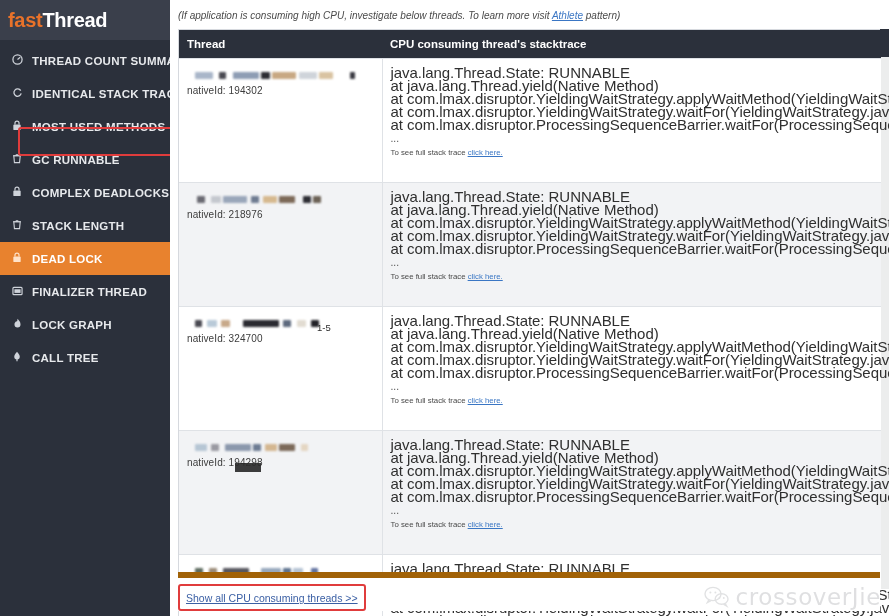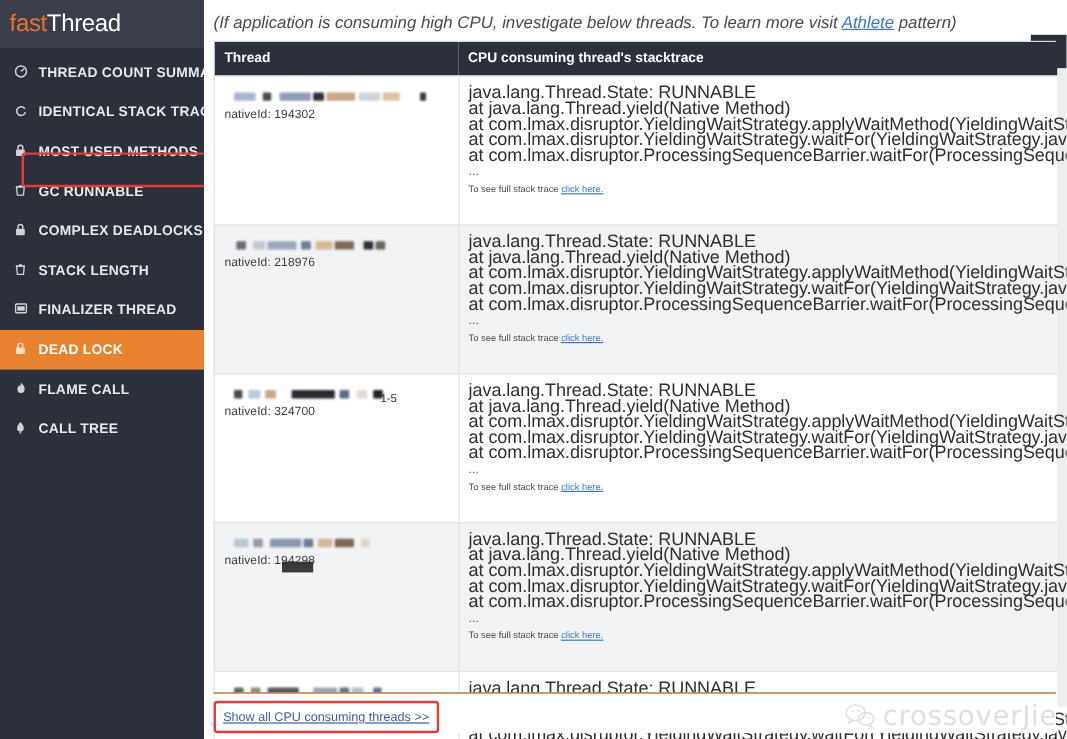--- a/index.html
+++ b/index.html
@@ -26,21 +26,21 @@
     position: relative;
     overflow: hidden;
   }
   .brand {
     height: 40px;
     display: flex;
     align-items: center;
     padding-left: 8px;
     background: #3a3f4b;
     font-size: 20px;
-    font-weight: normal;
+    font-weight: bold;
     letter-spacing: -0.3px;
   }
   .brand .fast { color: #e8722a; }
   .brand .thread { color: #ffffff; }
 
   .nav { padding-top: 4px; }
   .nav-item {
     position: relative;
     height: 33px;
     display: flex;
@@ -98,21 +98,21 @@
   
   .main {
     flex: 1 1 auto;
     position: relative;
     background: #ffffff;
     height: 616px;
     overflow: hidden;
   }
   .note {
     padding: 10px 0 8px 8px;
-    font-size: 14px;
+    font-size: 10px;
     font-style: italic;
     color: #4a4a4a;
   }
   .note a { color: #3a76c4; }
 
   .tablewrap {
     position: relative;
     margin: 0 0 0 8px;
     width: 702px;
     border: 1px solid #d6d9de;
@@ -193,21 +193,21 @@
     margin-top: 3px;
   }
   .seefull a { color: #3a76c4; }
 
   
   .bottomlink {
     position: absolute;
     left: 8px;
     bottom: 5px;
     width: 702px;
-    border-top: 1px solid #a16207;
+    border-top: 6px solid #a16207;
     padding: 6px 0 0 0;
     background: #ffffff;
   }
   .bottomlink .inner {
     display: inline-block;
     border: 2px solid #e03c3c;
     border-radius: 3px;
     padding: 2px 6px 3px 6px;
   }
   .bottomlink a {
@@ -330,47 +330,47 @@
       <div class="nav-item">
         <span class="ic">
           <svg width="10" height="11" viewBox="0 0 10 12">
               <path d="M1.5 3 H8.5 L7.8 10.5 H2.2 Z" fill="none" stroke="#cfd3da" stroke-width="1.2"></path>
               <path d="M3.6 2 H6.4 M0.8 3 H9.2" stroke="#cfd3da" stroke-width="1.2"></path>
             </svg>
         </span>
         <span>STACK LENGTH</span>
       </div>
 
+      <div class="nav-item active-orange">
+        <span class="ic">
+          <svg width="10" height="11" viewBox="0 0 10 12">
+              <rect x="1" y="5" width="8" height="6" rx="1" fill="#ffe3c9"></rect>
+              <path d="M2.8 5 V3.4 A2.2 2.2 0 0 1 7.2 3.4 V5" fill="none" stroke="#ffe3c9" stroke-width="1.3"></path>
+            </svg>
+        </span>
+        <span>DEAD LOCK</span>
+      </div>
+
       <div class="nav-item">
         <span class="ic">
           <svg width="11" height="10" viewBox="0 0 12 11">
               <rect x="1" y="1.5" width="10" height="8" rx="1" fill="none" stroke="#cfd3da" stroke-width="1.3"></rect>
               <rect x="2.6" y="3.6" width="6.8" height="4" fill="#cfd3da"></rect>
             </svg>
         </span>
         <span>FINALIZER THREAD</span>
       </div>
 
-      <div class="nav-item active-orange">
-        <span class="ic">
-          <svg width="10" height="11" viewBox="0 0 10 12">
-              <rect x="1" y="5" width="8" height="6" rx="1" fill="#ffe3c9"></rect>
-              <path d="M2.8 5 V3.4 A2.2 2.2 0 0 1 7.2 3.4 V5" fill="none" stroke="#ffe3c9" stroke-width="1.3"></path>
-            </svg>
-        </span>
-        <span>DEAD LOCK</span>
-      </div>
-
       <div class="nav-item">
         <span class="ic">
           <svg width="9" height="11" viewBox="0 0 9 12">
               <path d="M4.5 0.8 C6.6 3 7.8 4.2 7.8 7 A3.3 3.3 0 0 1 1.2 7 C1.2 5 2.4 4.4 3.2 3.2 C3.6 4.6 4.2 4.6 4.5 0.8 Z" fill="#cfd3da"></path>
             </svg>
         </span>
-        <span>FLAME CALL</span>
+        <span>LOCK GRAPH</span>
       </div>
 
       <div class="nav-item">
         <span class="ic">
           <svg width="10" height="11" viewBox="0 0 10 12">
               <path d="M5 0.8 C7 3 8 4.4 8 6.4 A3 3 0 0 1 2 6.4 C2 4.4 3 3 5 0.8 Z" fill="#cfd3da"></path>
               <path d="M5 8.4 V11.2" stroke="#cfd3da" stroke-width="1.3"></path>
             </svg>
         </span>
         <span>CALL TREE</span>

